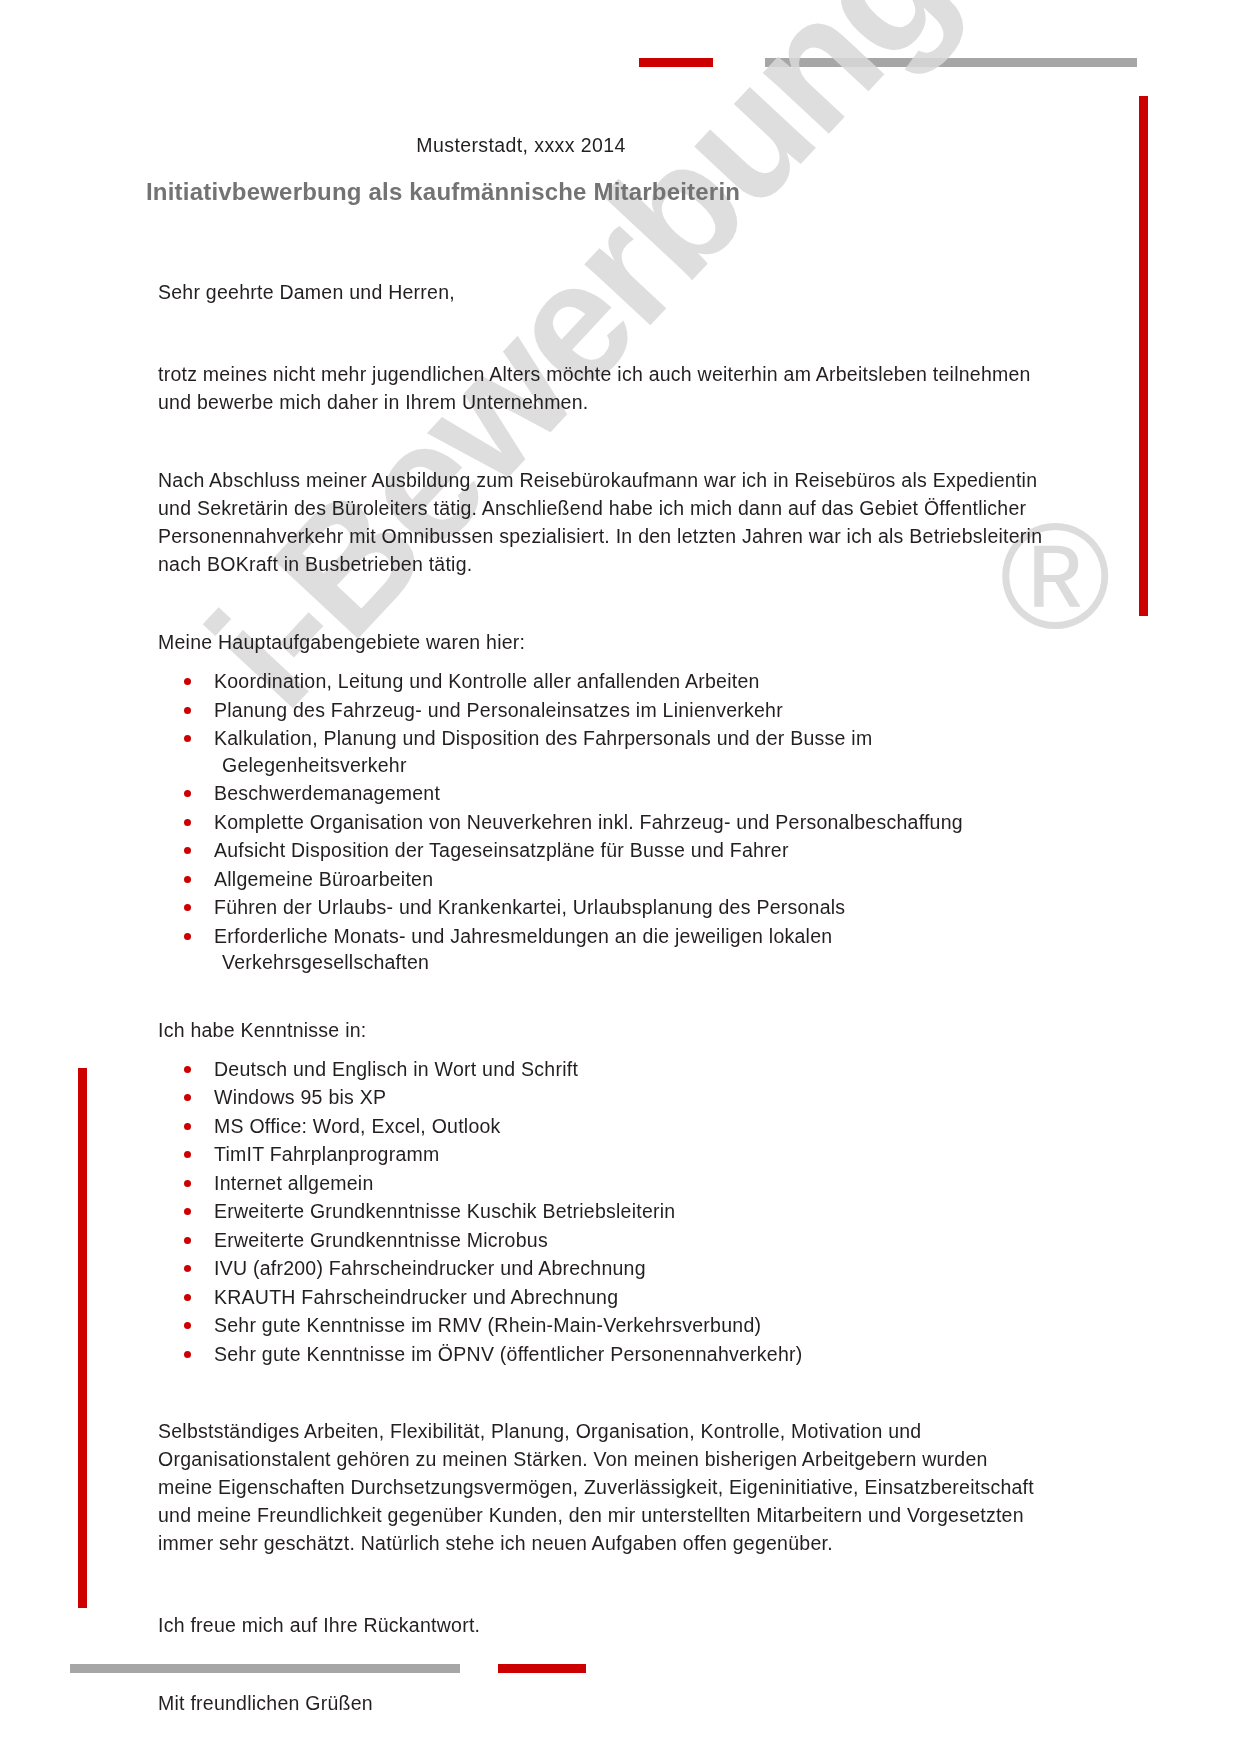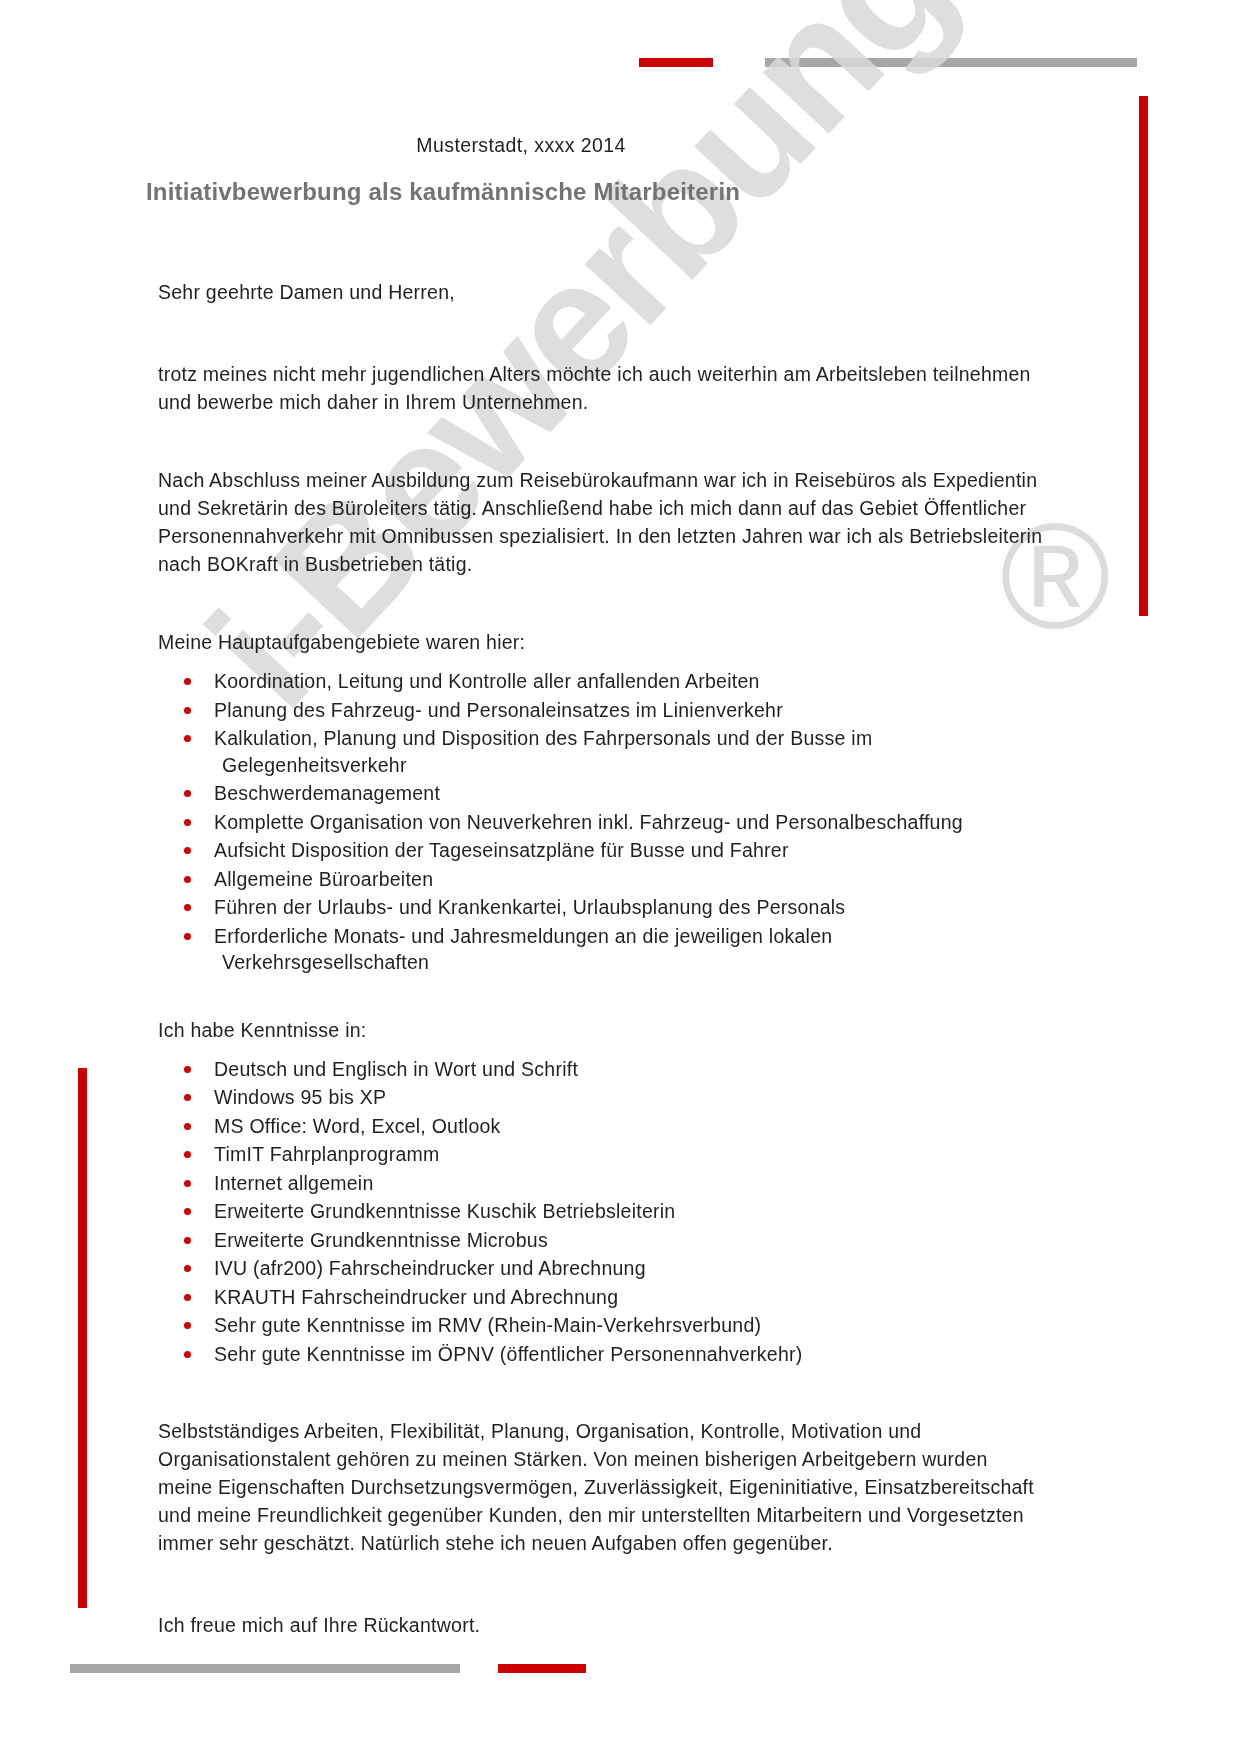--- a/index.html
+++ b/index.html
@@ -239,19 +239,20 @@
       <li><span>Sehr gute Kenntnisse im ÖPNV (öffentlicher Personennahverkehr)</span></li>
     </ul>
 
     <div class="gap-36"></div>
     <p class="para">Selbstständiges Arbeiten, Flexibilität, Planung, Organisation, Kontrolle, Motivation und Organisationstalent gehören zu meinen Stärken. Von meinen bisherigen Arbeitgebern wurden meine Eigenschaften Durchsetzungsvermögen, Zuverlässigkeit, Eigeninitiative, Einsatzbereitschaft und meine Freundlichkeit gegenüber Kunden, den mir unterstellten Mitarbeitern und Vorgesetzten immer sehr geschätzt. Natürlich stehe ich neuen Aufgaben offen gegenüber.</p>
 
     <div class="gap-30"></div>
     <p class="para">Ich freue mich auf Ihre Rückantwort.</p>
 
     <div class="gap-26"></div>
+    <p class="para">Mit freundlichen Grüßen</p>
 
     <div class="gap-72"></div>
     <div class="gap-36"></div>
     <p class="signature">Maria Mustermann</p>
 
   </div>
 </div>
 
 </body></html>

